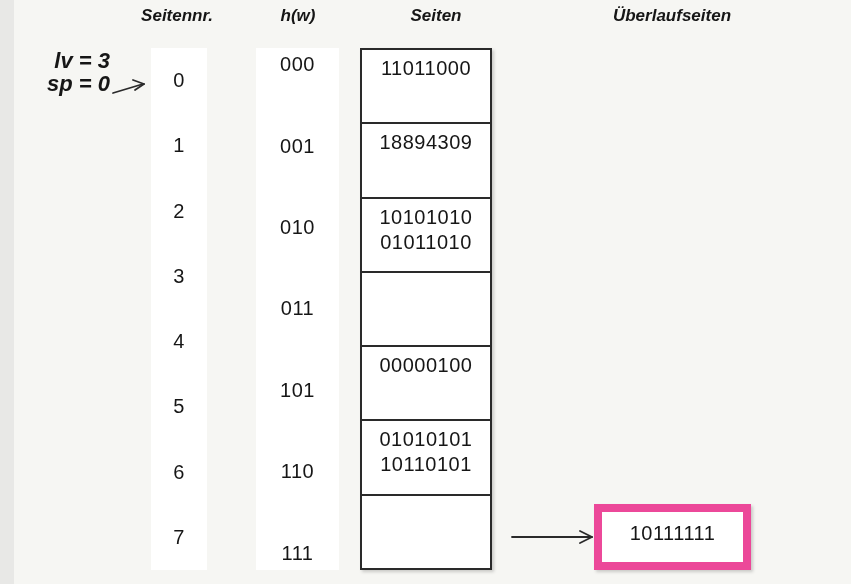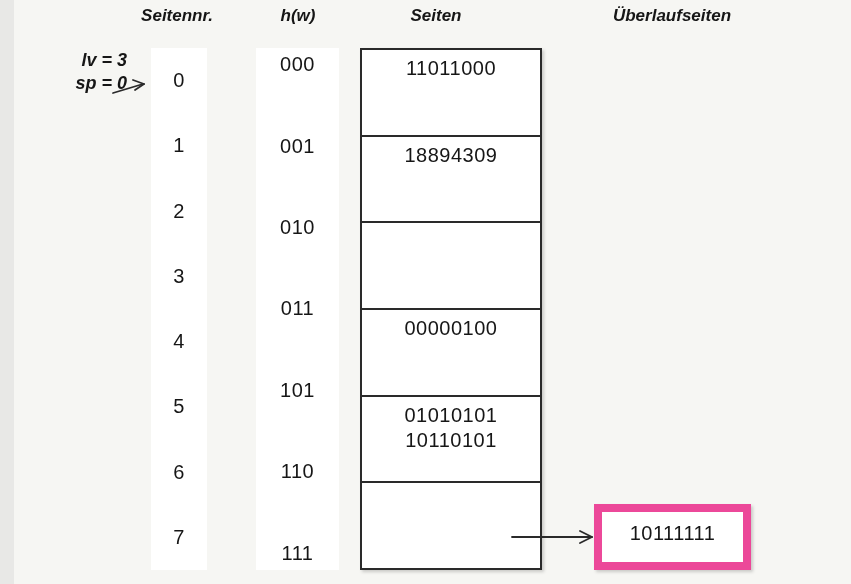--- a/index.html
+++ b/index.html
@@ -29,25 +29,25 @@
     color: #161616;
     white-space: nowrap;
   }
   .hdr-seitennr { left: 83px;  width: 160px; }
   .hdr-hw       { left: 224px; width: 120px; }
   .hdr-seiten   { left: 352px; width: 140px; }
   .hdr-ueberlauf{ left: 568px; width: 180px; }
 
   .pointer-label {
     position: absolute;
-    left: 43px;
+    left: 26px;
     top: 49px;
     width: 70px;
     text-align: right;
-    font-size: 18px;
+    font-size: 22px;
     font-style: italic;
     font-weight: 600;
     line-height: 23px;
     white-space: nowrap;
   }
   .arrow-svg { position: absolute; overflow: visible; }
 
   .num-col {
     position: absolute;
     top: 48px;
@@ -64,21 +64,21 @@
     align-items: center;
     justify-content: center;
     font-size: 20px;
     letter-spacing: 0.5px;
   }
 
   .bucket-box {
     position: absolute;
     left: 346px;
     top: 48px;
-    width: 182px;
+    width: 132px;
     height: 522px;
     box-sizing: border-box;
     background: #ffffff;
     border: 2px solid #2a2a2a;
     box-shadow: 2px 2px 3px rgba(0,0,0,0.18);
     display: flex;
     flex-direction: column;
   }
   .bucket {
     flex: 1 1 0;
@@ -155,20 +155,24 @@
   <div class="bucket-box">
     <div class="bucket">
       <span>11011000</span>
       <span></span>
     </div>
     <div class="bucket">
       <span>18894309</span>
       <span></span>
     </div>
     <div class="bucket">
+      <span>10101010</span>
+      <span>01011010</span>
+    </div>
+    <div class="bucket">
       <span></span>
       <span></span>
     </div>
     <div class="bucket">
       <span>00000100</span>
       <span></span>
     </div>
     <div class="bucket">
       <span>01010101</span>
       <span>10110101</span>

